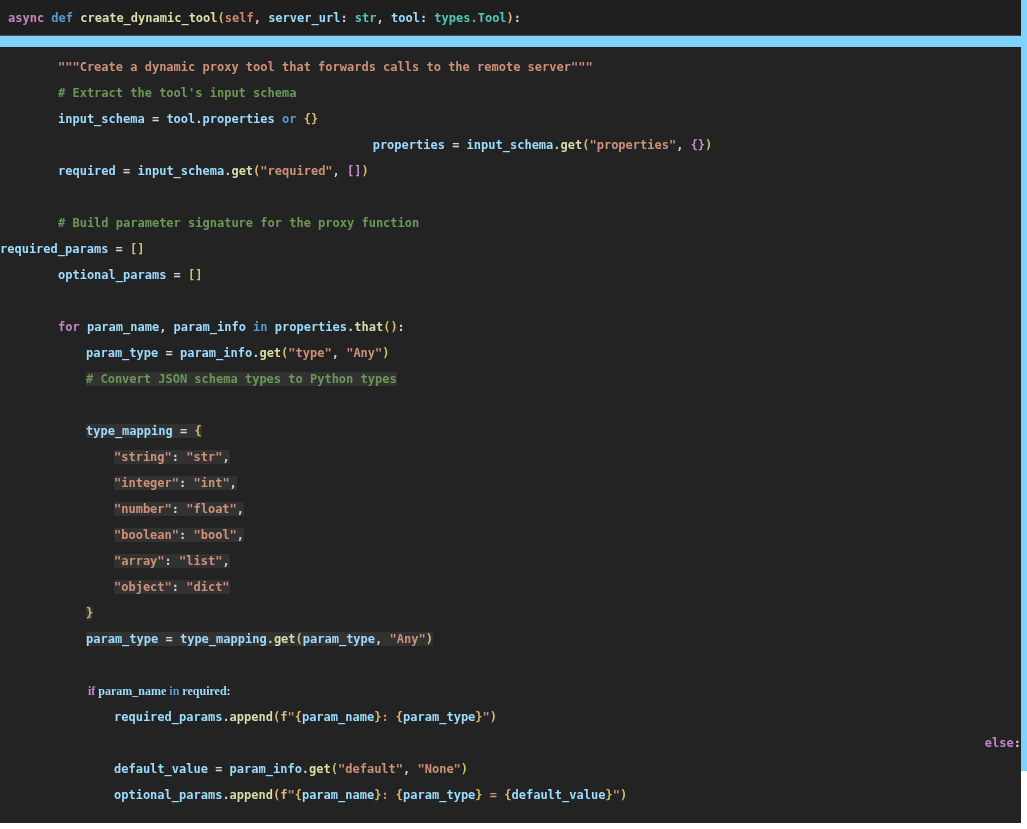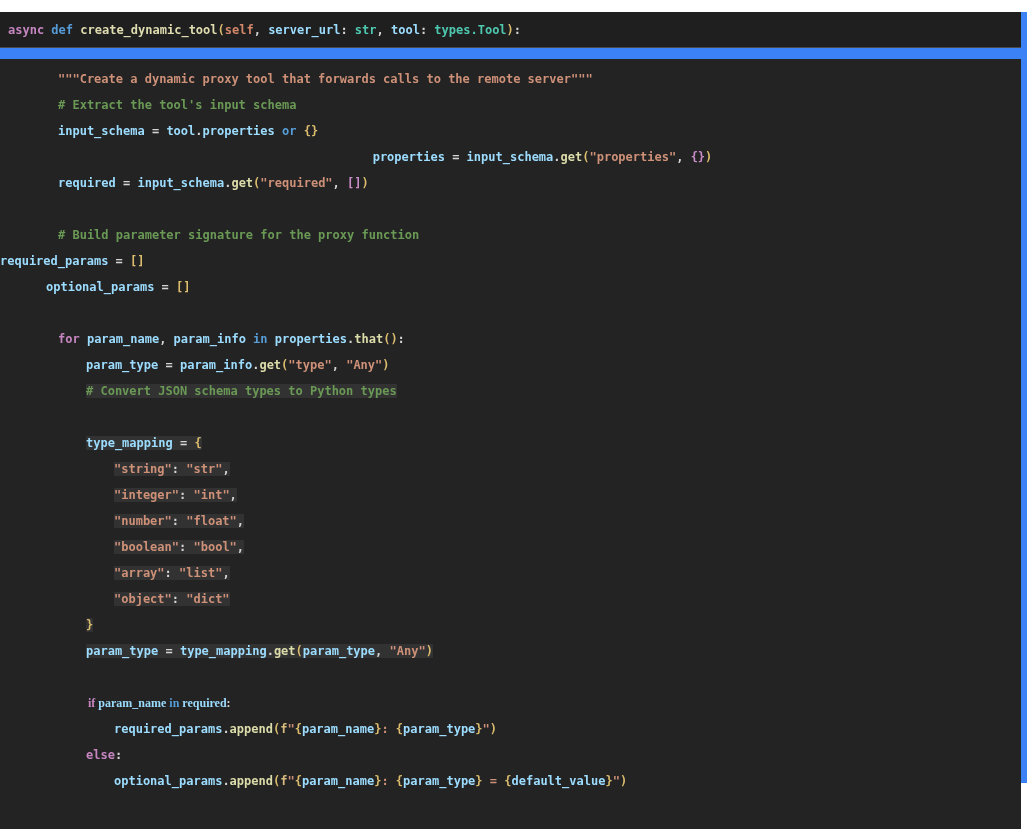--- a/index.html
+++ b/index.html
@@ -8,22 +8,21 @@
     background: #ffffff;
     width: 1027px;
     height: 829px;
     overflow: hidden;
     font-family: "DejaVu Sans Mono", "Liberation Mono", monospace;
   }
   .frame {
     position: relative;
     width: 1027px;
     height: 771px;
-    background: #3b82f6;
-    margin-top: 12px;
+    background: #7dd3fc;
   }
   .topbar {
     position: absolute;
     left: 0;
     top: 0;
     width: 1021px;
     height: 36px;
     background: #1f1f20;
     box-sizing: border-box;
     display: flex;
@@ -83,34 +82,35 @@
     </div>
   <div class="editor" id="body-container" style="background: rgb(35, 35, 36);">
       <div class="line" style="padding-left: 58px;"><span class="tok-str">"""Create a dynamic proxy tool that forwards calls to the remote server"""</span></div>
       <div class="line" style="padding-left: 58px;"><span class="tok-com"># Extract the tool's input schema</span></div>
       <div class="line" style="padding-left: 58px;"><span class="tok-var">input_schema</span><span class="tok-pun"> = </span><span class="tok-var">tool</span><span class="tok-pun">.</span><span class="tok-var">properties</span><span class="tok-kw2"> or </span><span class="tok-brk">{}</span></div>
       <div class="line" style="padding-left: 64px; text-align: center;"><span class="tok-var">properties</span><span class="tok-pun"> = </span><span class="tok-var">input_schema</span><span class="tok-pun">.</span><span class="tok-fn">get</span><span class="tok-brk">(</span><span class="tok-str">"properties"</span><span class="tok-pun">, </span><span class="tok-brk2">{}</span><span class="tok-brk">)</span></div>
       <div class="line" style="padding-left: 58px;"><span class="tok-var">required</span><span class="tok-pun"> = </span><span class="tok-var">input_schema</span><span class="tok-pun">.</span><span class="tok-fn">get</span><span class="tok-brk">(</span><span class="tok-str">"required"</span><span class="tok-pun">, </span><span class="tok-brk2">[]</span><span class="tok-brk">)</span></div>
       <div class="line" style="padding-left: 58px;"></div>
       <div class="line" style="padding-left: 58px;"><span class="tok-com"># Build parameter signature for the proxy function</span></div>
       <div class="line" style=""><span class="tok-var">required_params</span><span class="tok-pun"> = </span><span class="tok-brk">[]</span></div>
-      <div class="line" style="padding-left: 46px;"><span class="tok-var">optional_params</span><span class="tok-pun"> = </span><span class="tok-brk">[]</span></div>
+      <div class="line" style="padding-left: 58px;"><span class="tok-var">optional_params</span><span class="tok-pun"> = </span><span class="tok-brk">[]</span></div>
       <div class="line" style="padding-left: 58px;"></div>
       <div class="line" style="padding-left: 58px;"><span class="tok-kw1">for </span><span class="tok-var">param_name</span><span class="tok-pun">, </span><span class="tok-var">param_info</span><span class="tok-kw2"> in </span><span class="tok-var">properties</span><span class="tok-pun">.</span><span class="tok-fn">that</span><span class="tok-brk">()</span><span class="tok-pun">:</span></div>
       <div class="line" style="padding-left: 86px;"><span class="tok-var">param_type</span><span class="tok-pun"> = </span><span class="tok-var">param_info</span><span class="tok-pun">.</span><span class="tok-fn">get</span><span class="tok-brk">(</span><span class="tok-str">"type"</span><span class="tok-pun">, </span><span class="tok-str">"Any"</span><span class="tok-brk">)</span></div>
       <div class="line" style="padding-left: 86px;"><span class="sel"><span class="tok-com"># Convert JSON schema types to Python types</span></span></div>
       <div class="line" style="padding-left: 86px;"></div>
       <div class="line" style="padding-left: 86px;"><span class="sel"><span class="tok-var">type_mapping</span><span class="tok-pun"> = </span><span class="tok-brk">{</span></span></div>
       <div class="line" style="padding-left: 114px;"><span class="sel"><span class="tok-str">"string"</span><span class="tok-pun">: </span><span class="tok-str">"str"</span><span class="tok-pun">,</span></span></div>
       <div class="line" style="padding-left: 114px;"><span class="sel"><span class="tok-str">"integer"</span><span class="tok-pun">: </span><span class="tok-str">"int"</span><span class="tok-pun">,</span></span></div>
       <div class="line" style="padding-left: 114px;"><span class="sel"><span class="tok-str">"number"</span><span class="tok-pun">: </span><span class="tok-str">"float"</span><span class="tok-pun">,</span></span></div>
       <div class="line" style="padding-left: 114px;"><span class="sel"><span class="tok-str">"boolean"</span><span class="tok-pun">: </span><span class="tok-str">"bool"</span><span class="tok-pun">,</span></span></div>
       <div class="line" style="padding-left: 114px;"><span class="sel"><span class="tok-str">"array"</span><span class="tok-pun">: </span><span class="tok-str">"list"</span><span class="tok-pun">,</span></span></div>
       <div class="line" style="padding-left: 114px;"><span class="sel"><span class="tok-str">"object"</span><span class="tok-pun">: </span><span class="tok-str">"dict"</span></span></div>
       <div class="line" style="padding-left: 86px;"><span class="sel"><span class="tok-brk">}</span></span></div>
       <div class="line" style="padding-left: 86px;"><span class="sel"><span class="tok-var">param_type</span><span class="tok-pun"> = </span><span class="tok-var">type_mapping</span><span class="tok-pun">.</span><span class="tok-fn">get</span><span class="tok-brk">(</span><span class="tok-var">param_type</span><span class="tok-pun">, </span><span class="tok-str">"Any"</span><span class="tok-brk">)</span></span></div>
       <div class="line" style="padding-left: 86px;"></div>
       <div class="line" style="padding-left: 88px; font-family: Liberation Serif, serif;"><span class="tok-kw1">if </span><span class="tok-var">param_name</span><span class="tok-kw2"> in </span><span class="tok-var">required</span><span class="tok-pun">:</span></div>
       <div class="line" style="padding-left: 114px;"><span class="tok-var">required_params</span><span class="tok-pun">.</span><span class="tok-fn">append</span><span class="tok-brk">(</span><span class="tok-fstr">f</span><span class="tok-str">"</span><span class="tok-brk">{</span><span class="tok-var">param_name</span><span class="tok-brk">}</span><span class="tok-str">: </span><span class="tok-brk">{</span><span class="tok-var">param_type</span><span class="tok-brk">}</span><span class="tok-str">"</span><span class="tok-brk">)</span></div>
-      <div class="line" style="padding-left: 86px;"><span class="tok-kw1">else</span><span class="tok-pun">:</span></div>
+      <div class="line" style="padding-left: 86px; text-align: right;"><span class="tok-kw1">else</span><span class="tok-pun">:</span></div>
+      <div class="line" style="padding-left: 114px;"><span class="tok-var">default_value</span><span class="tok-pun"> = </span><span class="tok-var">param_info</span><span class="tok-pun">.</span><span class="tok-fn">get</span><span class="tok-brk">(</span><span class="tok-str">"default"</span><span class="tok-pun">, </span><span class="tok-str">"None"</span><span class="tok-brk">)</span></div>
       <div class="line" style="padding-left: 114px;"><span class="tok-var">optional_params</span><span class="tok-pun">.</span><span class="tok-fn">append</span><span class="tok-brk">(</span><span class="tok-fstr">f</span><span class="tok-str">"</span><span class="tok-brk">{</span><span class="tok-var">param_name</span><span class="tok-brk">}</span><span class="tok-str">: </span><span class="tok-brk">{</span><span class="tok-var">param_type</span><span class="tok-brk">}</span><span class="tok-str"> = </span><span class="tok-brk">{</span><span class="tok-var">default_value</span><span class="tok-brk">}</span><span class="tok-str">"</span><span class="tok-brk">)</span></div>
     </div>
 </div>
 
 </body></html>

